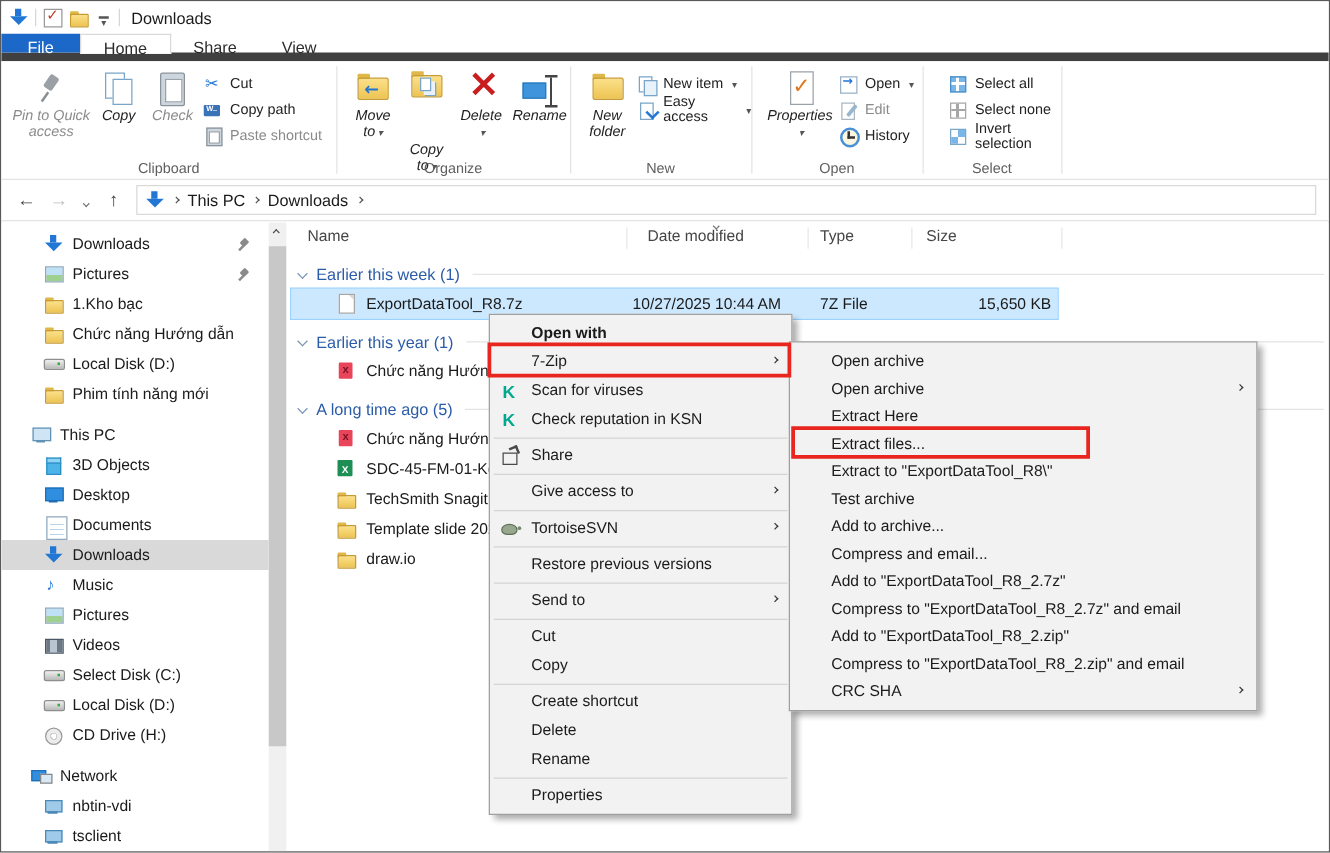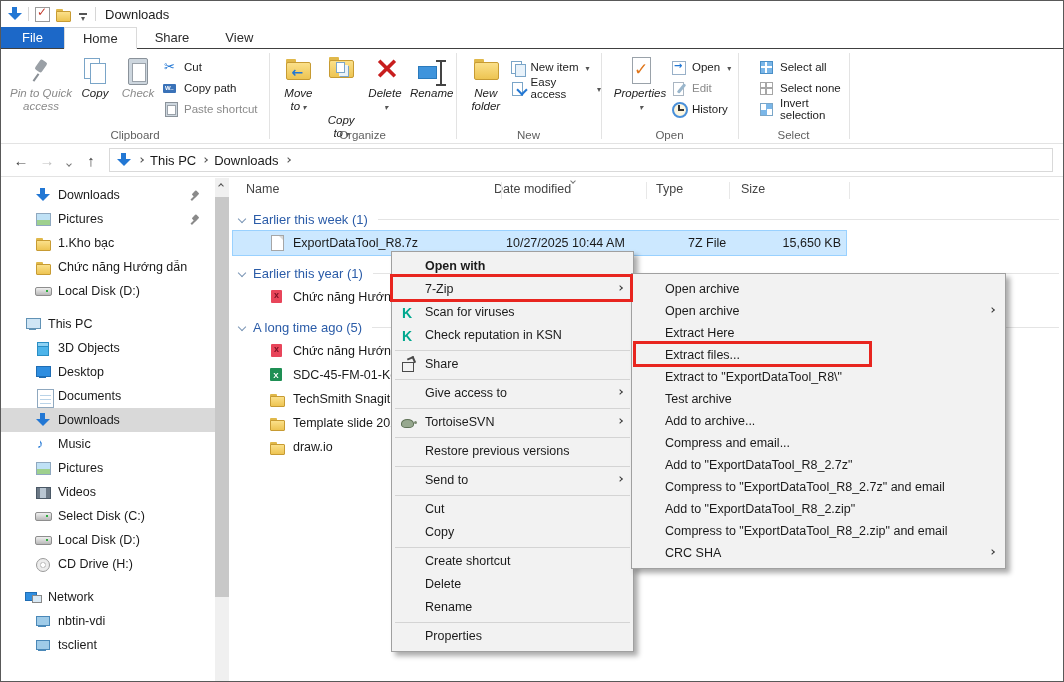--- a/index.html
+++ b/index.html
@@ -6,21 +6,21 @@
   *{box-sizing:border-box;}
   .win{position:relative;width:1064px;height:682px;background:#fff;border:1px solid #595959;
        font-family:"Liberation Sans",sans-serif;font-size:12.5px;color:#1a1a1a;overflow:hidden;}
 
   
   .titlebar{height:26px;display:flex;align-items:center;padding-left:6px;gap:5px;background:#fff;}
   .tsep{width:1px;height:14px;background:#d6d6d6;}
   .title-text{font-size:13px;margin-left:4px;}
 
   
-  .tabs{height:22px;display:flex;border-bottom:1px solid #404040;background:#fff;}
+  .tabs{height:22px;display:flex;border-bottom:7px solid #404040;background:#fff;}
   .tab{padding:0 18px;line-height:21px;font-size:13px;color:#2b2b2b;}
   .tab.file{background:#1c68c8;color:#fff;padding:0 21px;}
   .tab.active{background:#fff;border:1px solid #dadada;border-bottom:1px solid #fff;margin-bottom:-1px;}
 
   
   .ribbon{position:relative;height:95px;background:#fff;border-bottom:1px solid #e3e3e3;}
   .rgroup{position:absolute;top:0;bottom:0;}
   .gc{display:flex;align-items:flex-start;padding:2px 0 0 8px;}
   .rgname{position:absolute;bottom:2px;left:0;right:0;text-align:center;color:#5f5f5f;font-size:11.5px;}
   .rsep{position:absolute;top:4px;bottom:4px;width:1px;background:#e3e3e3;}
@@ -66,21 +66,21 @@
   .flist{padding-top:4px;}
   .grow{display:flex;align-items:center;height:24px;padding-left:10px;}
   .flist > .grow:not(:first-child){margin-top:6px;}
   .grow .glabel{color:#2b5ca8;font-size:13px;margin-left:8px;white-space:nowrap;}
   .grow .gchev{border-color:#7a95b5;}
   .grow .rule{flex:1;height:1px;background:#e4e4e4;margin:0 4px 0 10px;}
   .frow{position:relative;height:24px;width:613px;margin-left:4px;display:flex;align-items:center;padding-left:36px;}
   .frow .fname{margin-left:8px;white-space:nowrap;}
   .frow.sel{background:#cce8ff;outline:1px solid #99d1ff;}
   .fdate{position:absolute;left:273px;}
-  .ftype{position:absolute;left:423px;margin-left:32px;}
+  .ftype{position:absolute;left:423px;}
   .fsize{position:absolute;right:5px;}
 
   
   .menu{position:absolute;background:#f2f2f2;border:1px solid #a0a0a0;box-shadow:4px 4px 5px rgba(0,0,0,.33);}
   #ctx{left:390px;top:250px;width:243px;z-index:10;padding:3px 0;}
   #sub{left:630px;top:272px;width:375px;z-index:11;padding:4px 0;}
   .mi{position:relative;height:23px;line-height:23px;padding-left:33px;color:#1b1b1b;white-space:nowrap;}
   #sub .mi{height:22px;line-height:22px;}
   .mi.bold{font-weight:bold;}
   .micon{position:absolute;left:8px;top:3px;width:17px;height:17px;}
@@ -377,20 +377,24 @@
         <span class="lbl">1.Kho bạc</span>
       </div>
       <div class="trow ind2">
         <span class="ic ic-folder"></span>
         <span class="lbl">Chức năng Hướng dẫn</span>
       </div>
       <div class="trow ind2">
         <span class="ic ic-disk"></span>
         <span class="lbl">Local Disk (D:)</span>
       </div>
+      <div class="trow ind2">
+        <span class="ic ic-folder"></span>
+        <span class="lbl">Phim tính năng mới</span>
+      </div>
       <div class="trow ind1 gap">
         <span class="ic ic-monitor"></span>
         <span class="lbl">This PC</span>
       </div>
       <div class="trow ind2">
         <span class="ic ic-cube"></span>
         <span class="lbl">3D Objects</span>
       </div>
       <div class="trow ind2">
         <span class="ic ic-desktop"></span>
@@ -443,21 +447,21 @@
     </div>
     <div class="vscroll">
       <span class="chev u sm varr" style="border-color:#505050;"></span>
       <div class="vthumb"></div>
     </div>
 
     <div class="filearea">
       <div class="fhead">
         <span class="h" style="left:17px;">Name</span>
         <span class="chev sm" style="position:absolute;left:342px;top:1px;border-color:#777;"></span>
-        <span class="h" style="left:265px;">Date modified</span>
+        <span class="h" style="left:289px;">Date modified</span>
         <span class="h" style="left:427px;">Type</span>
         <span class="h" style="left:512px;">Size</span>
         <span class="colsep" style="left:272px;"></span>
         <span class="colsep" style="left:417px;"></span>
         <span class="colsep" style="left:500px;"></span>
         <span class="colsep" style="left:620px;"></span>
       </div>
       <div class="flist">
         <div class="grow">
           <span class="chev gchev"></span>

